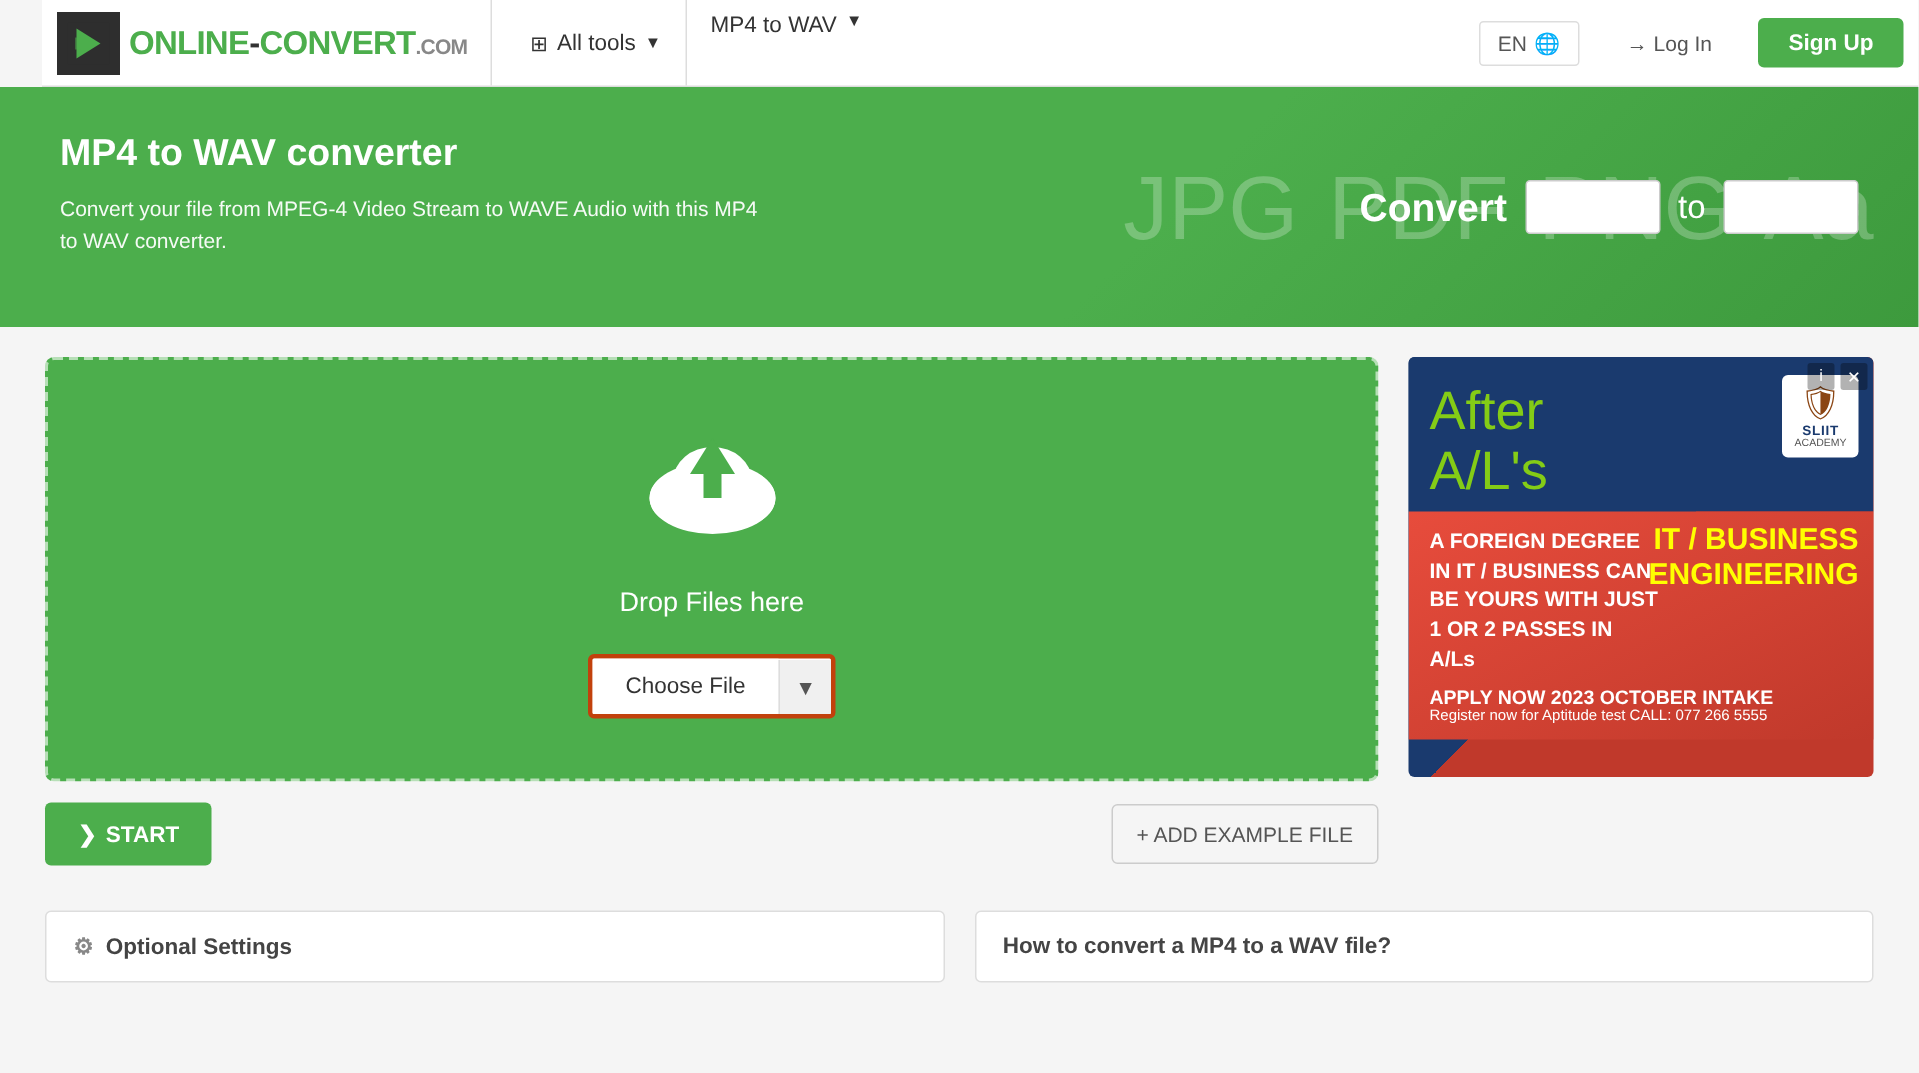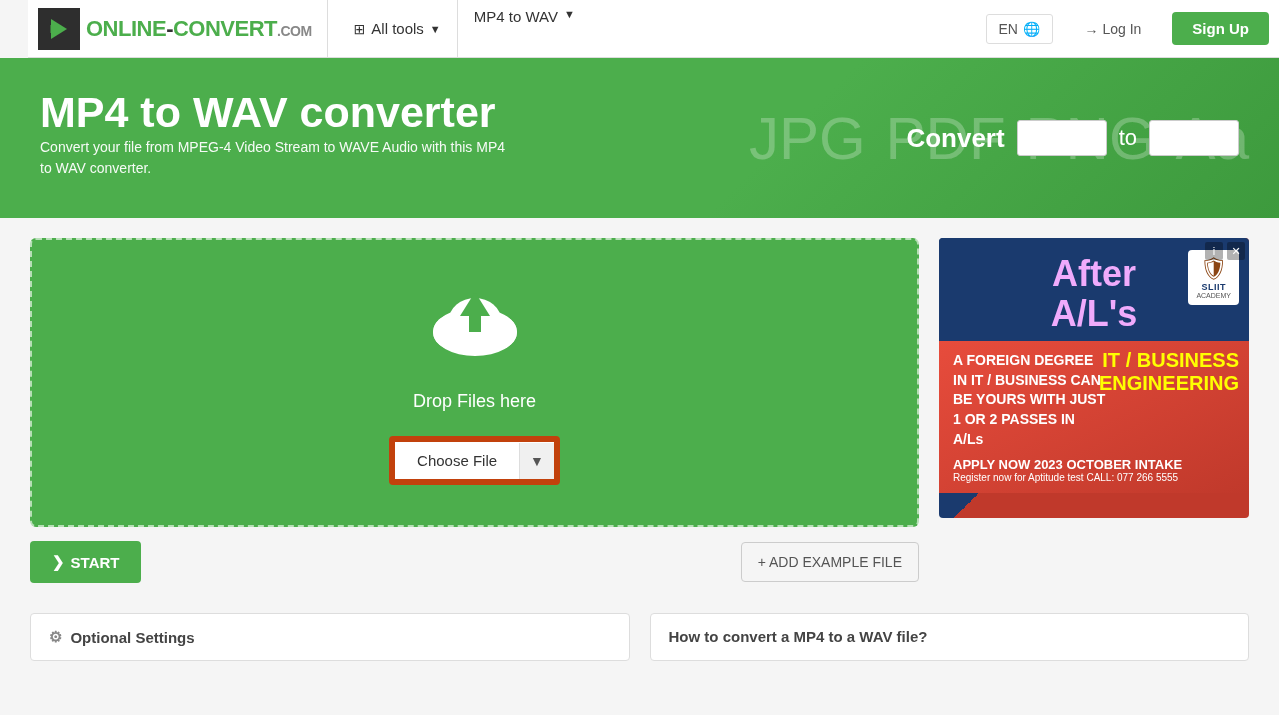--- a/index.html
+++ b/index.html
@@ -122,23 +122,23 @@
       justify-content: flex-end;
       gap: 20px;
       padding-right: 30px;
       opacity: 0.25;
     }
     .hero-bg-icon {
       font-size: 60px;
       color: #fff;
     }
     .hero h1 {
-      font-size: 43px;
-      font-weight: bold;
-      margin-bottom: 0;
+      font-size: 25px;
+      font-weight: bold;
+      margin-bottom: 12px;
       position: relative;
       z-index: 1;
     }
     .hero p {
       font-size: 14px;
       max-width: 480px;
       line-height: 1.5;
       position: relative;
       z-index: 1;
       opacity: 0.95;
@@ -211,21 +211,21 @@
       color: #fff;
       font-size: 18px;
       margin-bottom: 24px;
     }
     .choose-file-row {
       display: flex;
       align-items: center;
       background: #fff;
       border-radius: 4px;
       overflow: hidden;
-      border: 6px solid #c2410c;
+      border: 3px solid #c2410c;
     }
     .choose-file-btn {
       padding: 10px 22px;
       background: #fff;
       border: none;
       font-size: 15px;
       cursor: pointer;
       color: #333;
     }
     .choose-file-dropdown {
@@ -331,24 +331,23 @@
       display: flex;
       flex-direction: column;
     }
     .ad-top-half {
       background: #1a3a6e;
       padding: 16px 14px 8px;
       position: relative;
     }
     .ad-after-als {
       font-size: 36px;
-      font-weight: bold;
-      color: #f0abfc;
+      font-weight: normal;
+      color: #84cc16;
       line-height: 1.1;
-      text-align: center;
     }
     .ad-logo-area {
       position: absolute;
       top: 12px;
       right: 10px;
       background: #fff;
       border-radius: 4px;
       padding: 6px 8px;
       display: flex;
       flex-direction: column;

